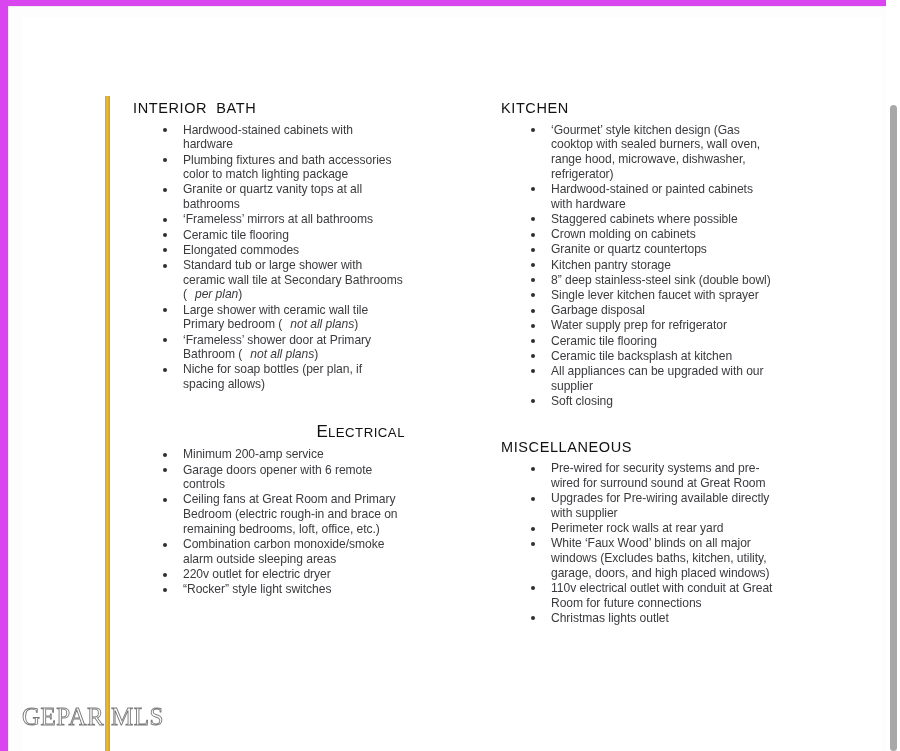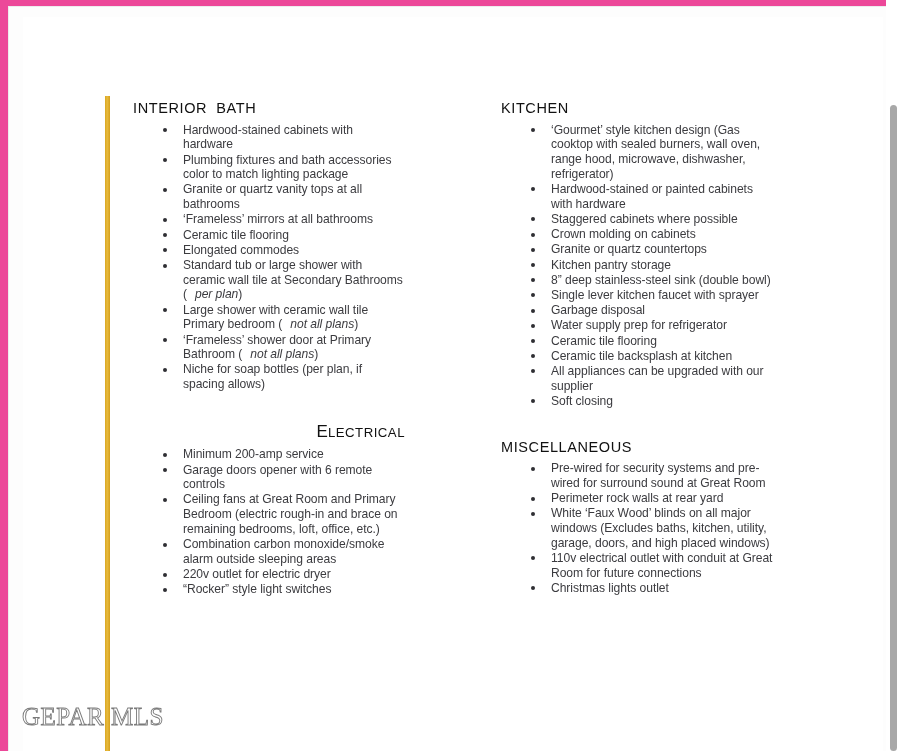--- a/index.html
+++ b/index.html
@@ -13,21 +13,21 @@
     height: 751px;
     overflow: hidden;
     font-family: "Liberation Sans", sans-serif;
   }
 
   
   #page-root {
     position: relative;
     width: 900px;
     height: 751px;
-    background: #ec4899;
+    background: #d946ef;
     box-sizing: border-box;
   }
   .page-surface {
     position: absolute;
     left: 8px;
     top: 6px;
     right: 6px;
     bottom: 0;
     background: #fdfdfd;
     border-left: 1px solid #ececed;
@@ -218,20 +218,21 @@
             <li>Ceramic tile flooring</li>
             <li>Ceramic tile backsplash at kitchen</li>
             <li>All appliances can be upgraded with our supplier</li>
             <li>Soft closing</li>
           </ul>
         </div>
         <div class="section">
           <h2 class="section-heading">MISCELLANEOUS</h2>
           <ul class="feature-list">
             <li>Pre-wired for security systems and pre-wired for surround sound at Great Room</li>
+            <li>Upgrades for Pre-wiring available directly with supplier</li>
             <li>Perimeter rock walls at rear yard</li>
             <li>White ‘Faux Wood’ blinds on all major windows (Excludes baths, kitchen, utility, garage, doors, and high placed windows)</li>
             <li>110v electrical outlet with conduit at Great Room for future connections</li>
             <li>Christmas lights outlet</li>
           </ul>
         </div>
       </div>
   </div>
 
   <div class="watermark">GEPAR MLS</div>

